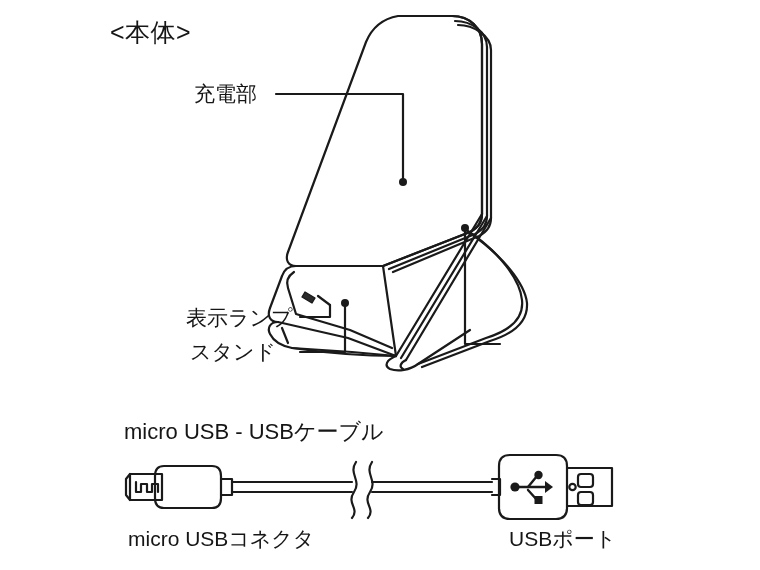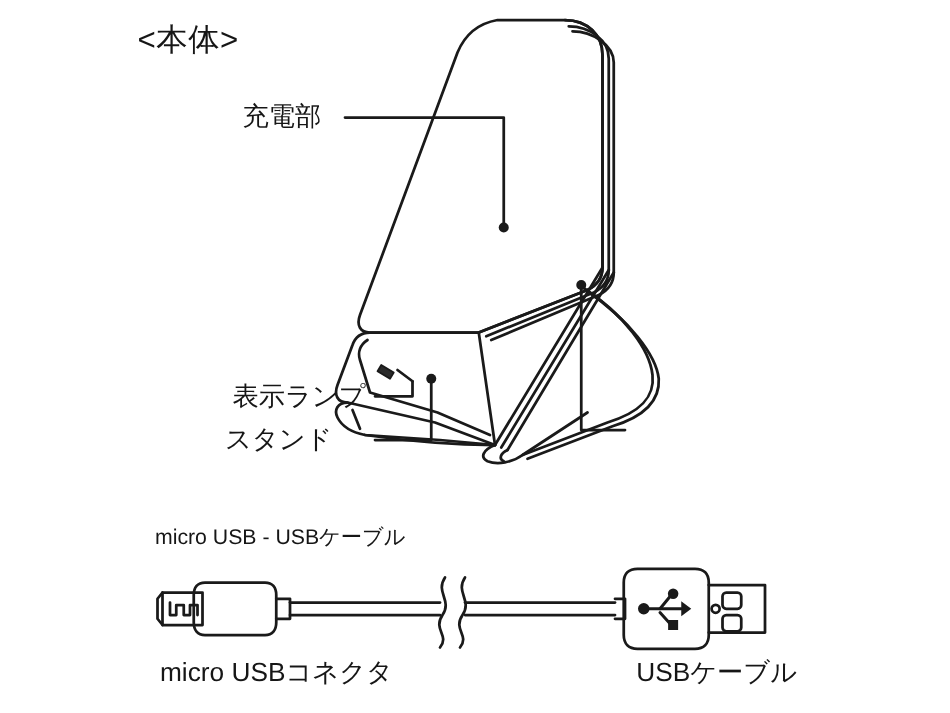--- a/index.html
+++ b/index.html
@@ -38,21 +38,21 @@
   .heading {
     font-weight: normal;
     font-size: 25px;
     letter-spacing: 0.5px;
     text-align: right;
   }
   .callout {
     font-size: 21px;
   }
   .caption {
-    font-size: 17px;
+    font-size: 22px;
   }
   .subcaption {
     font-size: 21px;
     text-align: right;
   }
 </style>
 </head>
 <body>
 
 <div id="diagram-root">
@@ -233,23 +233,23 @@
 
     </g>
   </svg>
 
   <div class="lbl heading" style="left:110px; top:20px;">&lt;本体&gt;</div>
 
   <div class="lbl callout" style="left:194px; top:83px;">充電部</div>
 
   <div class="lbl callout" style="left:186px; top:307px;">表示ランプ</div>
 
-  <div class="lbl callout" style="left:180px; top:341px;">スタンド</div>
+  <div class="lbl callout" style="left:190px; top:341px;">スタンド</div>
 
 
 
   <div class="lbl caption" style="left:124px; top:421px;">micro USB - USBケーブル</div>
 
   <div class="lbl subcaption" style="left:128px; top:528px;">micro USBコネクタ</div>
 
-  <div class="lbl subcaption" style="left:509px; top:528px;">USBケーブル</div>
+  <div class="lbl subcaption" style="left:509px; top:528px;">USBポート</div>
 
 </div>
 
 </body></html>

